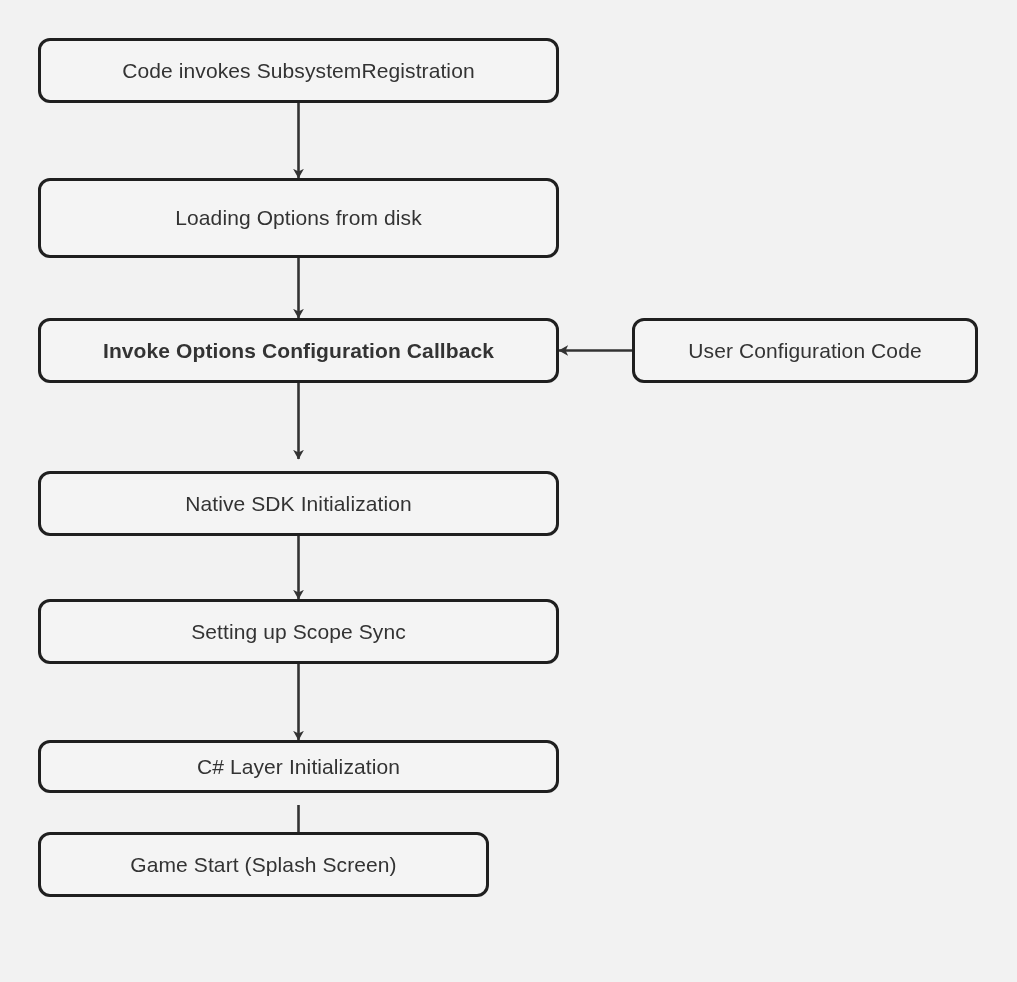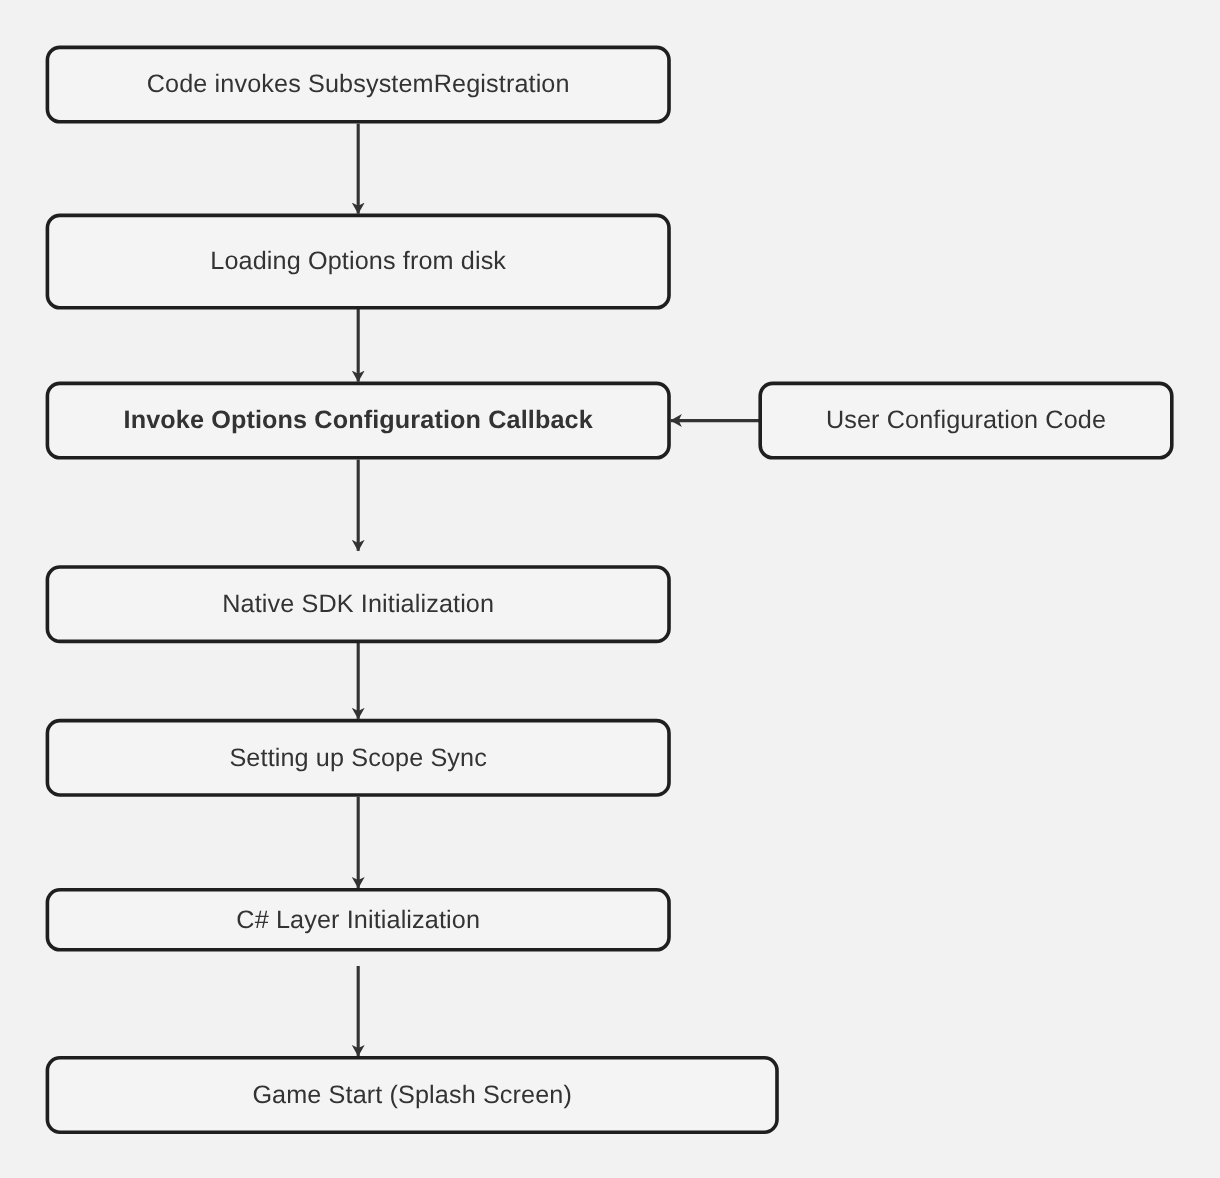--- a/index.html
+++ b/index.html
@@ -115,18 +115,18 @@
     </div>
 
     <div class="flow-node" style="left:38px; top:599px; width:521px; height:65px;">
       <div class="flow-node-label">Setting up Scope Sync</div>
     </div>
 
     <div class="flow-node" style="left:38px; top:740px; width:521px; height:53px;">
       <div class="flow-node-label">C# Layer Initialization</div>
     </div>
 
-    <div class="flow-node" style="left:38px; top:880px; width:611px; height:65px;">
+    <div class="flow-node" style="left:38px; top:832px; width:451px; height:65px;">
       <div class="flow-node-label">Game Start (Splash Screen)</div>
     </div>
 
   </div>
 </div>
 
 </body></html>

